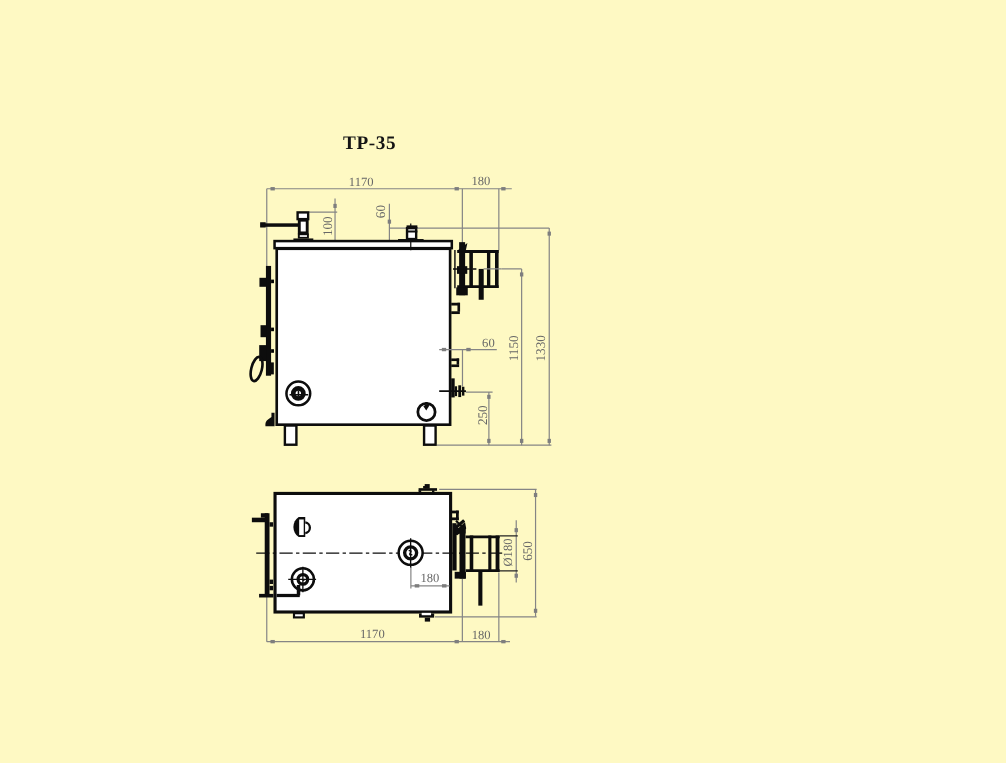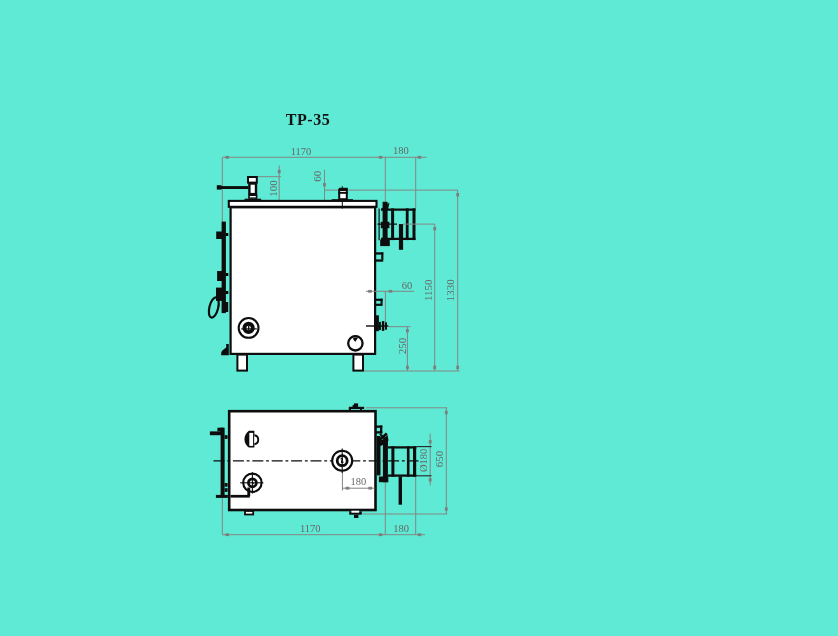--- a/index.html
+++ b/index.html
@@ -1,16 +1,16 @@
 <!DOCTYPE html>
 <html><head>
 <meta charset="utf-8">
 <style>
   html,body{margin:0;padding:0;background:#ffffff;}
-  .page{position:relative;width:838px;height:636px;background:#5eead4;overflow:hidden;}
+  .page{position:relative;width:838px;height:636px;background:#fef9c3;overflow:hidden;}
   svg{position:absolute;left:0;top:0;filter:blur(0.45px);}
   text{font-family:"Liberation Serif",serif;fill:#676767;-webkit-font-smoothing:antialiased;}
 </style>
 </head>
 <body>
 <div class="page">
 <svg width="838" height="636" viewBox="0 0 838 636">
 <defs></defs>
 
 <g>

